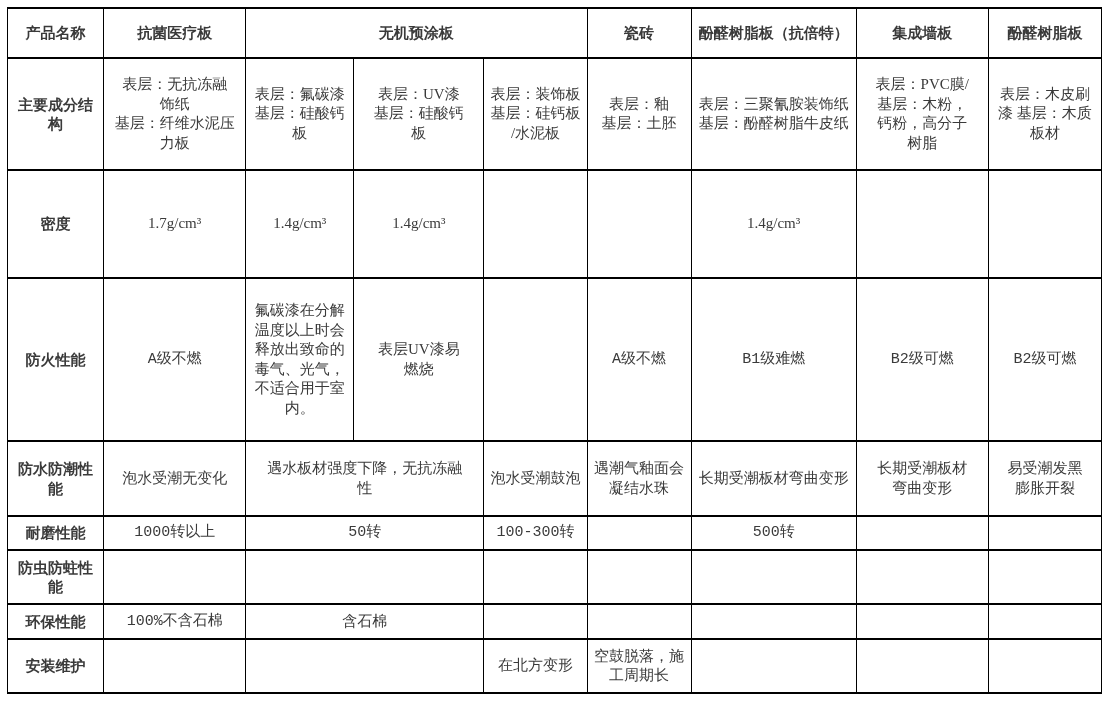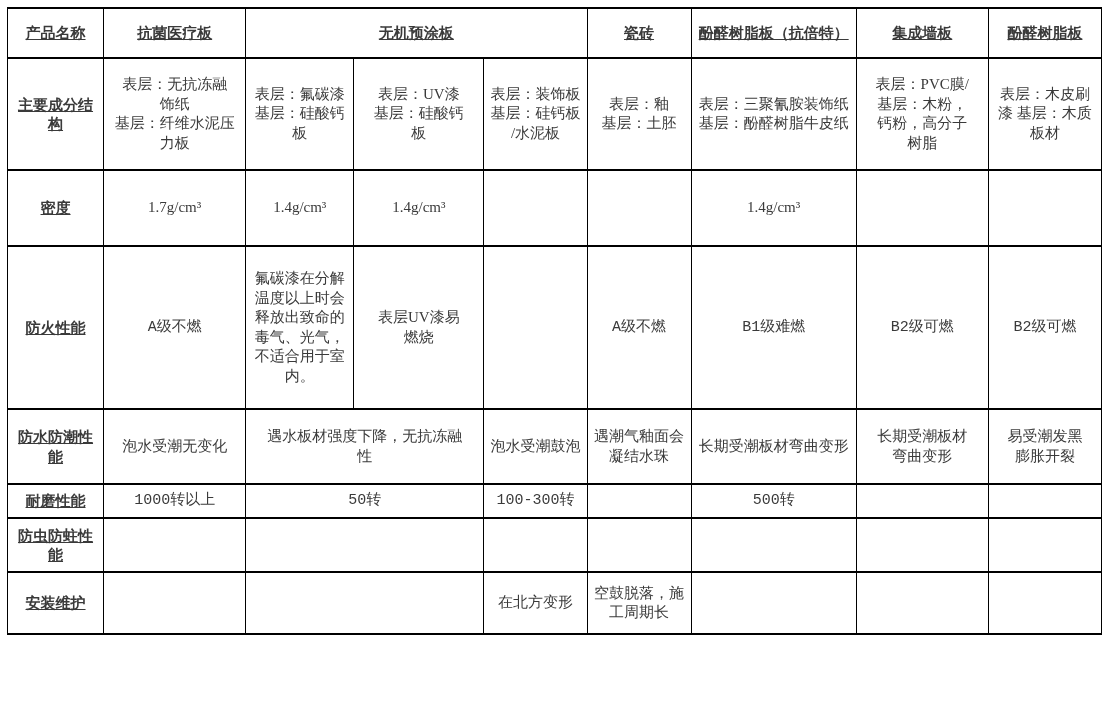--- a/index.html
+++ b/index.html
@@ -26,21 +26,20 @@
     line-height: 1.3;
     font-size: 15px;
     color: #3a3a3a;
     overflow: hidden;
     box-sizing: border-box;
   }
   td.hdr {
     font-weight: bold;
     color: #000;
     font-family: "Liberation Sans", "DejaVu Sans", sans-serif;
-    text-decoration: underline;
   }
   td.song {
     font-family: "Liberation Serif", "DejaVu Serif", serif;
     color: #1f1f1f;
   }
   td.sans {
     font-family: Liberation Mono, monospace;
     color: #3a3a3a;
   }
 </style>
@@ -93,21 +92,21 @@
 基层：酚醛树脂牛皮纸</td>
     <td class="song">表层：PVC膜/
 基层：木粉，
 钙粉，高分子
 树脂</td>
     <td class="song">表层：木皮刷
 漆 基层：木质
 板材</td>
   </tr>
 
-  <tr style="height:76px">
+  <tr style="height:108px">
     <td class="hdr">密度</td>
     <td class="song">1.7g/cm³</td>
     <td class="song">1.4g/cm³</td>
     <td class="song">1.4g/cm³</td>
     <td class="song"></td>
     <td class="song"></td>
     <td class="song">1.4g/cm³</td>
     <td class="song"></td>
     <td class="song"></td>
   </tr>
@@ -162,22 +161,32 @@
 能</td>
     <td class="sans"></td>
     <td class="sans" colspan="2"></td>
     <td class="sans"></td>
     <td class="sans"></td>
     <td class="sans"></td>
     <td class="sans"></td>
     <td class="sans"></td>
   </tr>
 
+  <tr style="height:35px">
+    <td class="hdr">环保性能</td>
+    <td class="sans">100%不含石棉</td>
+    <td class="song" colspan="2">含石棉</td>
+    <td class="sans"></td>
+    <td class="sans"></td>
+    <td class="sans"></td>
+    <td class="sans"></td>
+    <td class="sans"></td>
+  </tr>
 
-  <tr style="height:62px">
+  <tr style="height:54px">
     <td class="hdr">安装维护</td>
     <td class="song"></td>
     <td class="song" colspan="2"></td>
     <td class="song">在北方变形</td>
     <td class="song">空鼓脱落，施
 工周期长</td>
     <td class="song"></td>
     <td class="song"></td>
     <td class="song"></td>
   </tr>

